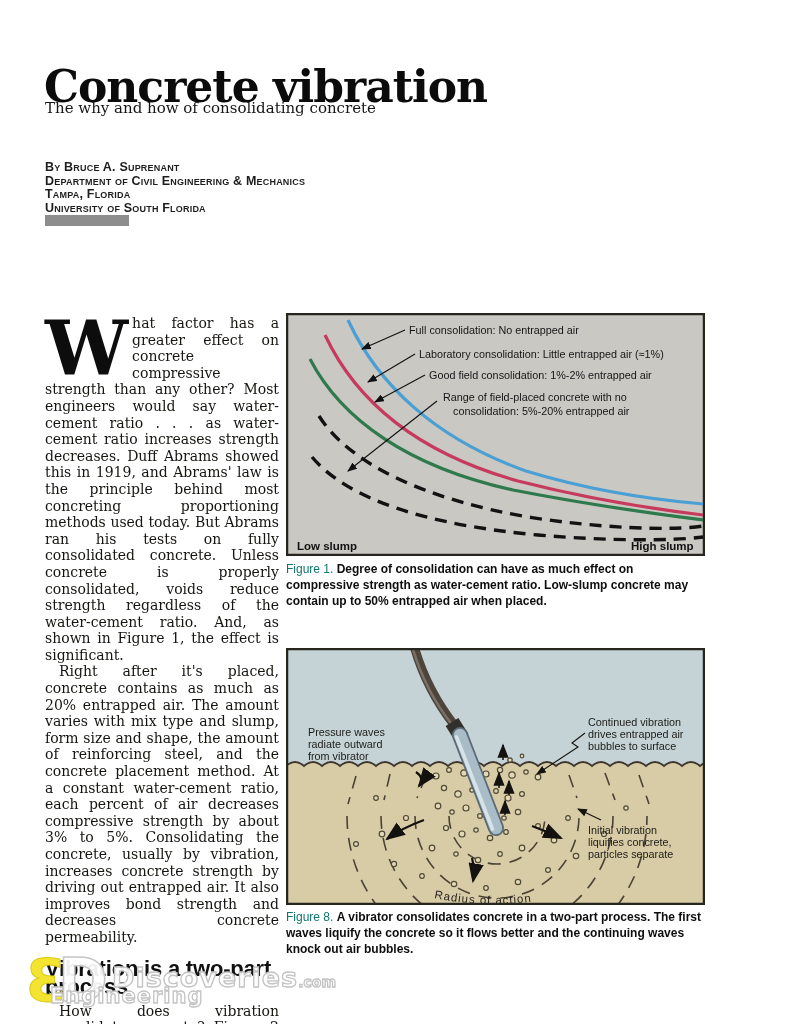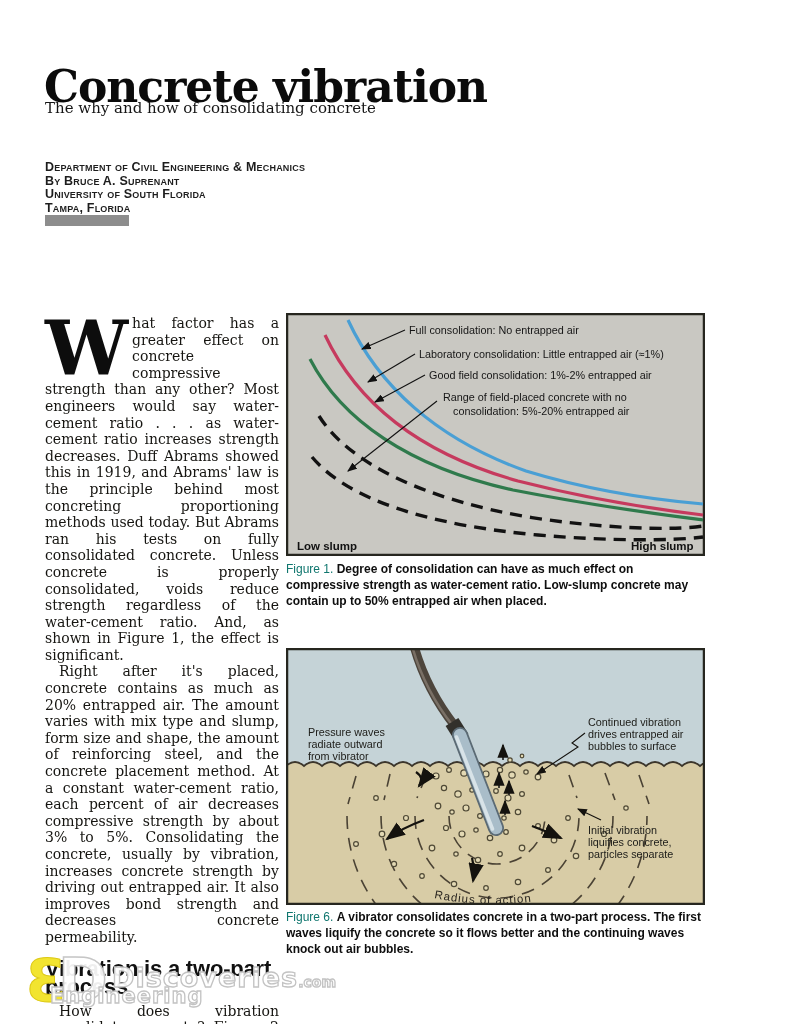--- a/index.html
+++ b/index.html
@@ -53,24 +53,24 @@
 </style>
 </head>
 <body>
 
 <div class="page">
 
   <h1 class="title">Concrete vibration</h1>
   <div class="subtitle">The why and how of consolidating concrete</div>
 
   <div class="byline">
+    <div>By Bruce A. Suprenant</div>
     <div>Department of Civil Engineering &amp; Mechanics</div>
-    <div>By Bruce A. Suprenant</div>
+    <div>Tampa, Florida</div>
     <div>University of South Florida</div>
-    <div>Tampa, Florida</div>
   </div>
   <div class="byline-bar"></div>
 
   <div class="bodycol">
     <p><span class="dropcap">W</span><span>hat factor has a greater effect on concrete compressive strength than any other? Most engineers would say water-cement ratio . . . as water-cement ratio increases strength decreases. Duff Abrams showed this in 1919, and Abrams' law is the principle behind most concreting proportioning methods used today. But Abrams ran his tests on fully consolidated concrete. Unless concrete is properly consolidated, voids reduce strength regardless of the water-cement ratio. And, as shown in Figure 1, the effect is significant.</span></p>
     <p class="p-indent">Right after it's placed, concrete contains as much as 20% entrapped air. The amount varies with mix type and slump, form size and shape, the amount of reinforcing steel, and the concrete placement method. At a constant water-cement ratio, each percent of air decreases compressive strength by about 3% to 5%. Consolidating the concrete, usually by vibration, increases concrete strength by driving out entrapped air. It also improves bond strength and decreases concrete permeability.</p>
     <p class="subhead">Vibration is a two-part process</p>
     <p class="p-indent">How does vibration consolidate concrete? Figure 2 shows it to be a two-part process. A vibrator creates pressure waves that separate aggregate particles, reducing friction between them. Piles of concrete flat-</p>
   </div>
 
@@ -232,21 +232,21 @@
       </text>
       <text font-size="11.5" fill="#2a2620" letter-spacing="1">
         <textPath href="#radpath">Radius of action</textPath>
       </text>
 
       <rect x="1" y="1" width="417" height="255" fill="none" stroke="#26261f" stroke-width="2.5"></rect>
     </svg>
   </div>
 
   <div class="cap2 caption">
-    <span class="cap-label">Figure 6.</span>
+    <span class="cap-label">Figure 8.</span>
     <span class="cap-text">A vibrator consolidates concrete in a two-part process. The first waves liquify the concrete so it flows better and the continuing waves knock out air bubbles.</span>
   </div>
 
   <div class="watermark">
     <span class="wm-logo-e">Ɛ</span>
     <span class="wm-logo-d">D</span>
     <div class="wm-disc"><span>Discoveries</span><span class="wm-com">.com</span></div>
     <div class="wm-eng">Engineering</div>
   </div>
 

